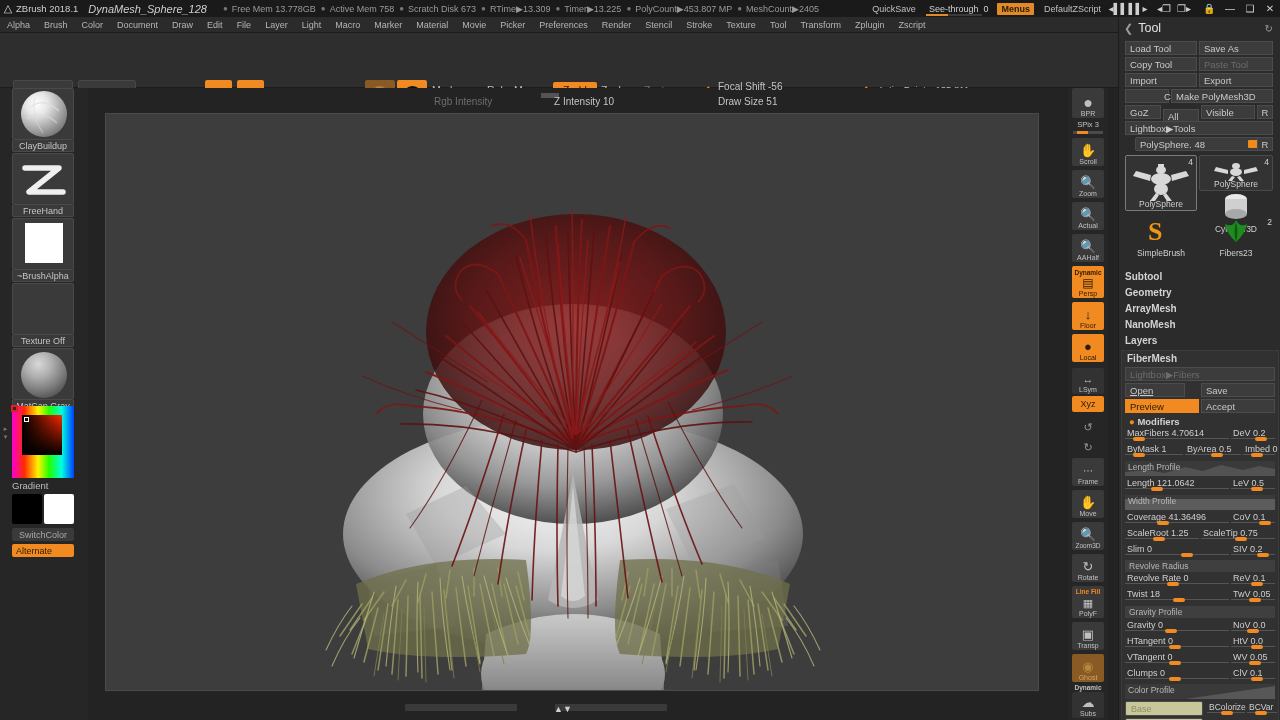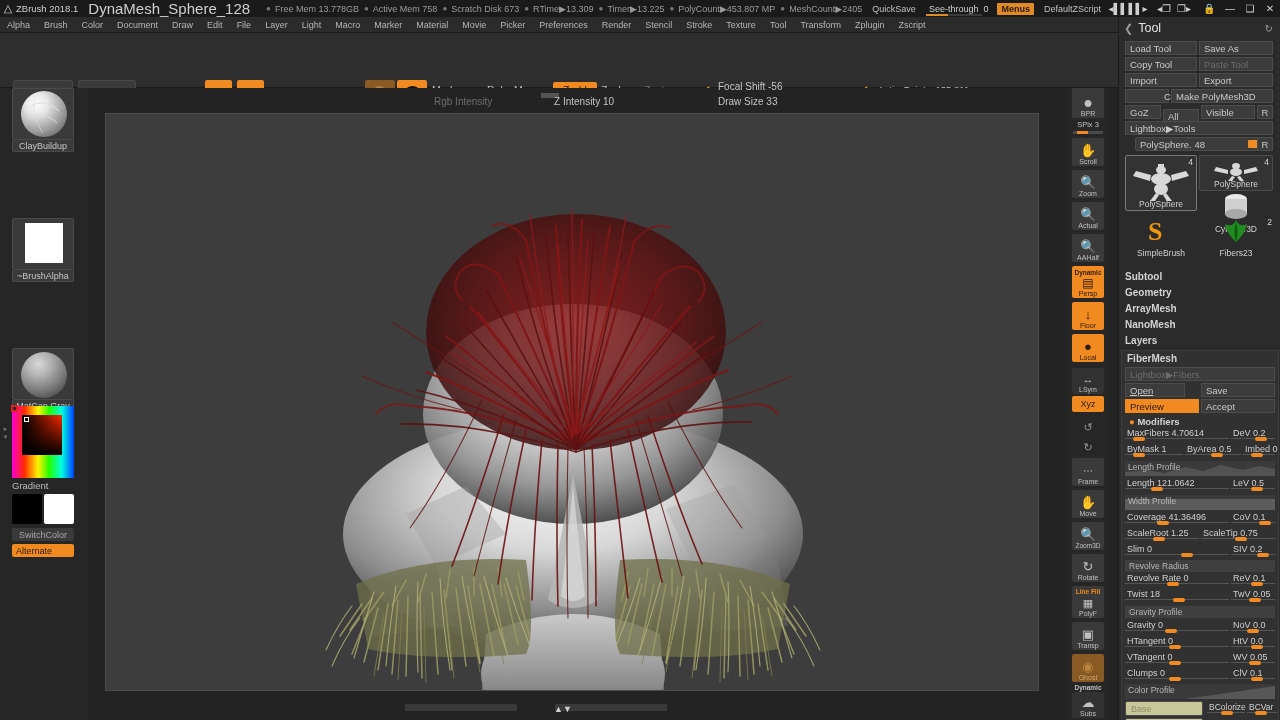--- a/index.html
+++ b/index.html
@@ -6,21 +6,21 @@
   html,body { width:1280px; height:720px; overflow:hidden; background:#1b1b1b;
     font-family:"Liberation Sans", sans-serif; color:#c8c8c8; }
   #app { position:relative; width:1280px; height:720px; background:#232323; }
 
   
   .titlebar { position:absolute; left:0; top:0; width:1280px; height:17px;
     background:#1a1a1a; display:flex; align-items:center; font-size:9px; color:#b9b9b9; }
   .tb-logo { width:16px; height:17px; display:flex; align-items:center; justify-content:center;
      color:#d8d8d8; font-size:11px; }
   .tb-ver { margin-right:10px; color:#cfcfcf; font-size:9.5px;}
-  .tb-doc { margin-right:12px; color:#cfcfcf; font-size:15px;}
+  .tb-doc { margin-right:12px; color:#cfcfcf; font-size:11px;font-style:italic;}
   .tb-stat { margin-right:1px; color:#9a9a9a; font-size:9px; white-space:nowrap;}
   .tb-sep { color:#777; margin:0 4px; font-size:8px;}
   .tb-right { position:absolute; right:0; top:0; height:17px; display:flex; align-items:center; }
   .tb-btn { font-size:9px; color:#c0c0c0; padding:0 7px; height:17px; display:flex; align-items:center;}
   .seethrough { position:relative; padding:0 6px; height:17px; display:flex; align-items:center;
      font-size:9px; color:#cfcfcf;}
   .seethrough .bar { position:absolute; left:3px; bottom:1px; height:2px; width:56px; background:#3a3a3a;}
   .seethrough .bar i { display:block; height:2px; width:22px; background:#e08b28;}
   .menus-btn { background:#e08b28; color:#2a1a06; font-size:9px; font-weight:bold;
      padding:1px 4px; margin:0 3px; border-radius:1px;}
@@ -287,21 +287,21 @@
           <path d="M13 9 L18 4" stroke="#e08b28" stroke-width="2"></path>
           <text x="7" y="20" font-size="7" fill="#d0d0d0" font-family="Liberation Sans">S</text>
         </svg>
     </div>
     <div class="slider" style="left:716px;top:48px;width:126px;">
       <span class="lbl"><b style="font-weight:normal">Focal Shift</b>&nbsp;<b style="font-weight:normal">-56</b></span>
       <span class="trk"></span>
       <span class="hnd" style="left:26px;"></span>
     </div>
     <div class="slider" style="left:716px;top:63px;width:126px;">
-      <span class="lbl"><b style="font-weight:normal">Draw Size</b>&nbsp;<b style="font-weight:normal">33</b></span>
+      <span class="lbl"><b style="font-weight:normal">Draw Size</b>&nbsp;<b style="font-weight:normal">51</b></span>
       <span class="trk"></span>
       <span class="hnd" style="left:26px;"></span>
     </div>
     <div class="dyntag" style="left:807px;top:62px;">Dynamic</div>
 
     <div class="rndbtn" style="left:849px;top:50px;width:22px;height:22px;">
       <svg width="22" height="22" viewBox="0 0 22 22">
           <circle cx="9" cy="12" r="6.2" fill="none" stroke="#b5b5b5" stroke-width="1.3"></circle>
           <circle cx="9" cy="12" r="2" fill="#b5b5b5"></circle>
           <path d="M13 9 L18 4" stroke="#e08b28" stroke-width="2"></path>
@@ -320,28 +320,40 @@
         <span class="sphere3d"></span>
         <svg width="62" height="52" style="position:absolute;left:0;top:0;">
           <path d="M18 18 Q30 8 46 22" stroke="#ddd" stroke-width="1.4" fill="none" opacity=".75"></path>
           <path d="M14 30 Q28 20 44 34" stroke="#ddd" stroke-width="1.4" fill="none" opacity=".6"></path>
           <path d="M22 9 Q18 26 30 44" stroke="#ddd" stroke-width="1.2" fill="none" opacity=".55"></path>
         </svg>
       </div>
       <div class="lt-cap">ClayBuildup</div>
     </div>
 
+    <div class="lt-item" style="top:65px;">
+      <div class="lt-thumb">
+        <svg width="62" height="52" style="position:absolute;left:0;top:0;">
+          <path d="M12 14 L46 14 L16 38 L50 38" stroke="#efefef" stroke-width="5.5" fill="none" stroke-linecap="round" stroke-linejoin="round"></path>
+        </svg>
+      </div>
+      <div class="lt-cap">FreeHand</div>
+    </div>
 
     <div class="lt-item" style="top:130px;">
       <div class="lt-thumb">
           <span class="whitesq"></span>
         </div>
       <div class="lt-cap">~BrushAlpha</div>
     </div>
 
+    <div class="lt-item" style="top:195px;">
+      <div class="lt-thumb"></div>
+      <div class="lt-cap">Texture Off</div>
+    </div>
 
     <div class="lt-item" style="top:260px;">
       <div class="lt-thumb">
           <span class="sphere-gray"></span>
         </div>
       <div class="lt-cap">MatCap Gray</div>
     </div>
 
     <div class="colorpicker">
       <div class="cp-hue"></div>

